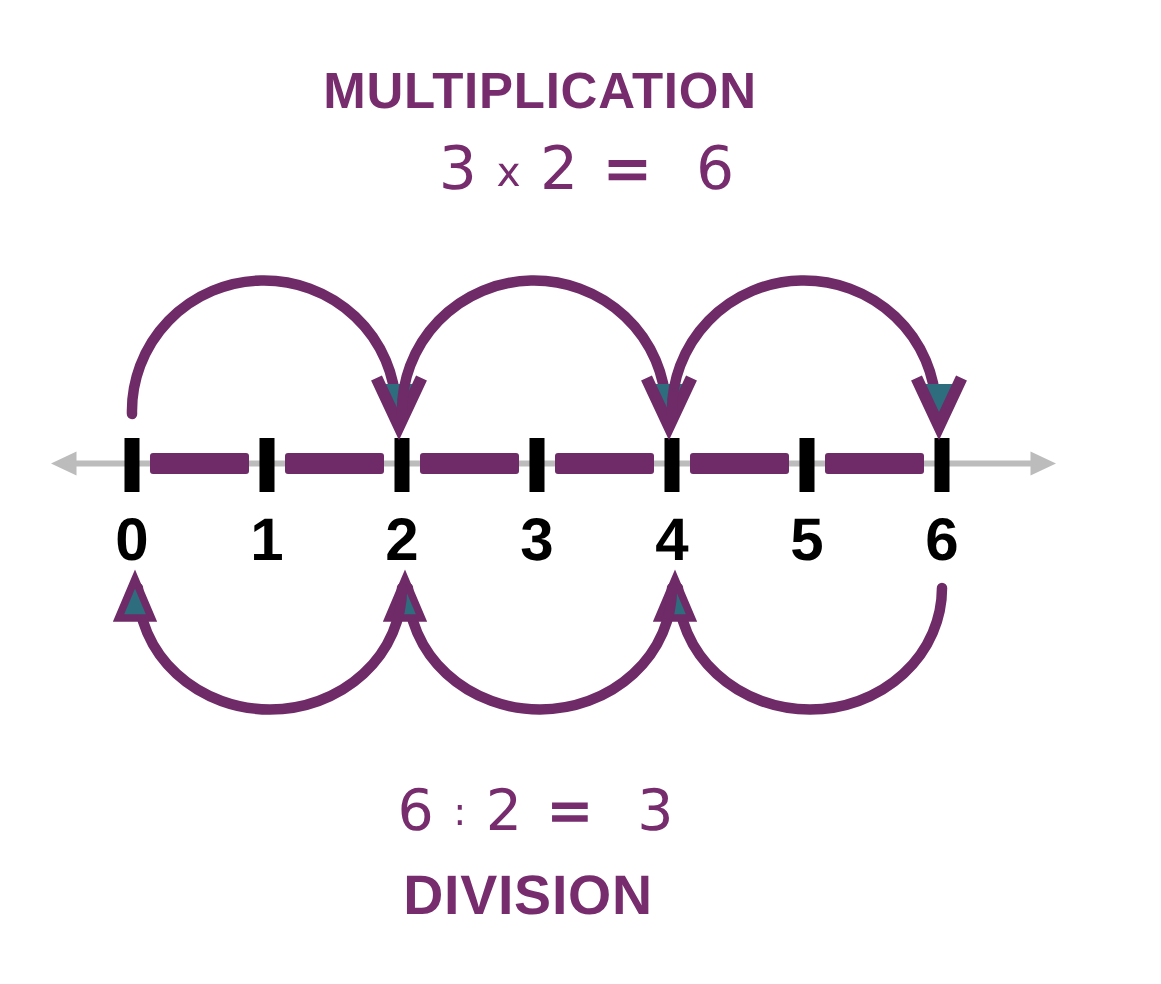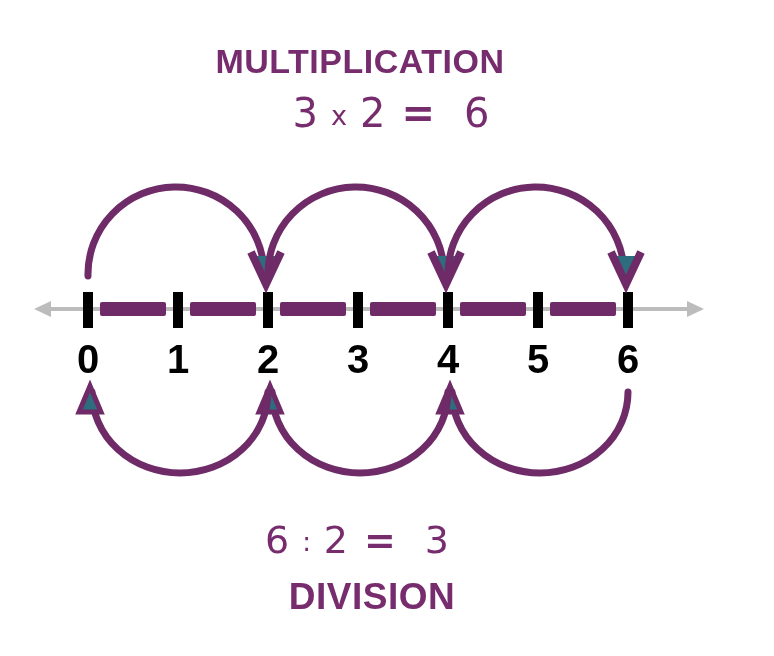--- a/index.html
+++ b/index.html
@@ -12,21 +12,21 @@
   }
   .title{
     position:absolute;
     transform:translateX(-50%);
     font-weight:bold;
     letter-spacing:0.5px;
     color:var(--purple-text);
     white-space:nowrap;
   }
   .title.mult{left:360px;top:42px;font-size:34px;}
-  .title.div{left:372px;top:576px;font-size:37px;text-align:right;}
+  .title.div{left:352px;top:576px;font-size:37px;text-align:right;}
   .equation{
     position:absolute;
     transform:translateX(-50%);
     color:var(--purple-text);
     font-family:"DejaVu Sans", sans-serif;
     white-space:nowrap;
     display:flex;
     align-items:center;
   }
   .equation.mult{left:391px;top:90px;font-size:40px;}

